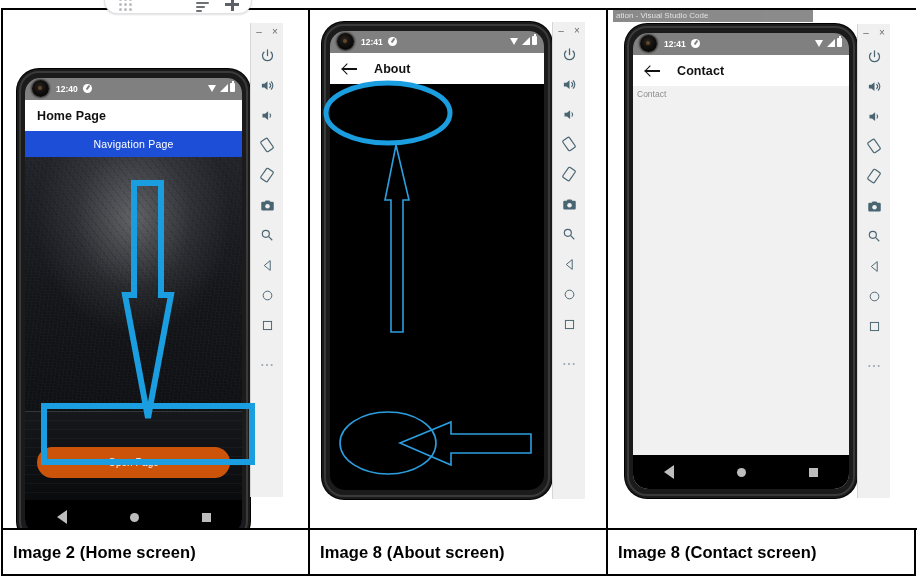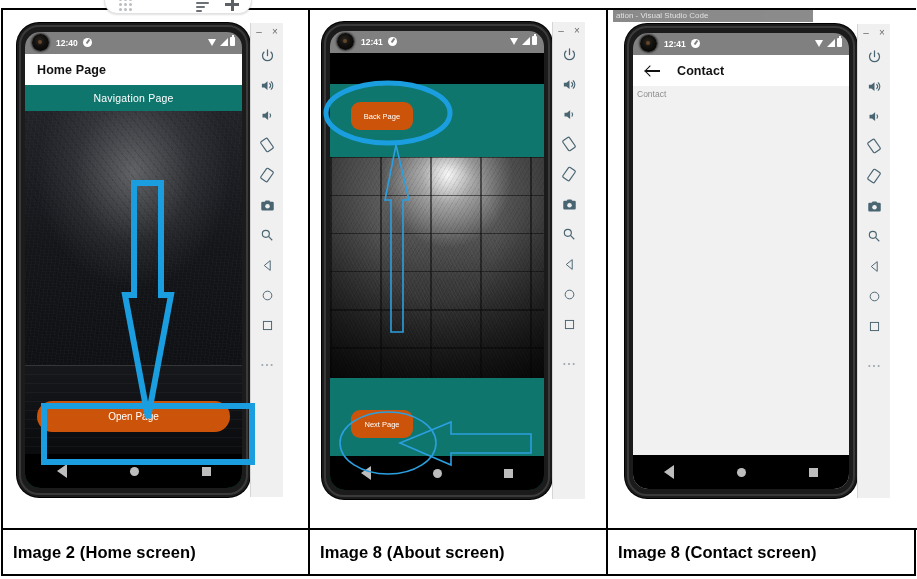--- a/index.html
+++ b/index.html
@@ -100,21 +100,21 @@
   }
   .appbar .backarrow:before{
     content:"";position:absolute;left:1px;top:7.5px;width:14px;height:1.6px;background:#111;
   }
   .appbar .backarrow:after{
     content:"";position:absolute;left:1px;top:4.5px;width:7px;height:7px;
     border-left:1.6px solid #111;border-bottom:1.6px solid #111;transform:rotate(45deg);
   }
   .appbar .title{font-size:12.5px;font-weight:bold;color:#111;letter-spacing:.1px;}
 
-  .body-dark{position:absolute;left:0;right:0;top:53px;bottom:0;background:#0f766e;}
+  .body-dark{position:absolute;left:0;right:0;top:53px;bottom:0;background:#1d4ed8;}
   .navtitle{
     text-align:center;color:#fff;font-size:10.5px;padding-top:7px;letter-spacing:.2px;
   }
   .wall{
     position:absolute;left:0;right:0;
     background:
       radial-gradient(ellipse 60% 45% at 50% 18%, rgba(255,255,255,.30) 0%, rgba(255,255,255,.08) 45%, rgba(0,0,0,0) 75%),
       linear-gradient(180deg,#22242a 0%,#14161a 40%,#0c0d10 100%);
   }
   .wall .noise{
@@ -225,21 +225,21 @@
           <i></i>
           <i></i>
         </span>
     </span>
   </div>
 
   <div class="table">
 
     <div class="cell img">
       <div class="emu" style="left:14px;top:13px;">
-        <div class="phone" style="width:233px;height:474px;">
+        <div class="phone" style="width:233px;height:474px;margin-top:46px;">
           <div class="screen">
 
             <div class="statusbar">
               <span class="punch"></span>
               <span class="sb-time">12:40</span>
               <span class="sb-appicon"></span>
               <span class="sb-right">
                 <span class="ico-wifi"></span>
                 <span class="ico-sig"></span>
                 <span class="ico-bat"></span>
@@ -357,38 +357,25 @@
               <span class="punch"></span>
               <span class="sb-time">12:41</span>
               <span class="sb-appicon"></span>
               <span class="sb-right">
                 <span class="ico-wifi"></span>
                 <span class="ico-sig"></span>
                 <span class="ico-bat"></span>
               </span>
             </div>
 
-
-            <div class="body-dark">
-              <div class="wall2" style="top:73px;bottom:112px;">
-                <div class="mortar"></div>
-                <div class="tex"></div>
-                <div class="vig"></div>
-              </div>
-
-              <button class="btn-orange" style="position:absolute;left:21px;top:18px;width:62px;height:28px;font-size:7.5px;border-radius:9px;">Back Page</button>
-
-              <button class="btn-orange" style="position:absolute;left:21px;bottom:52px;width:62px;height:28px;font-size:7.5px;border-radius:9px;">Next Page</button>
-
-              <div class="navbar">
-                <span class="nv-back"></span>
-                <span class="nv-home"></span>
-                <span class="nv-recent"></span>
-              </div>
-            </div>
+            <div class="appbar">
+              <span class="backarrow"></span>
+              <span class="title">About</span>
+            </div>
+
 
           </div>
         </div>
 
         <div class="etb" style="height:477px;">
           <div class="winbtns">
             <span>–</span>
             <span>×</span>
           </div>
           <div class="tbi">

